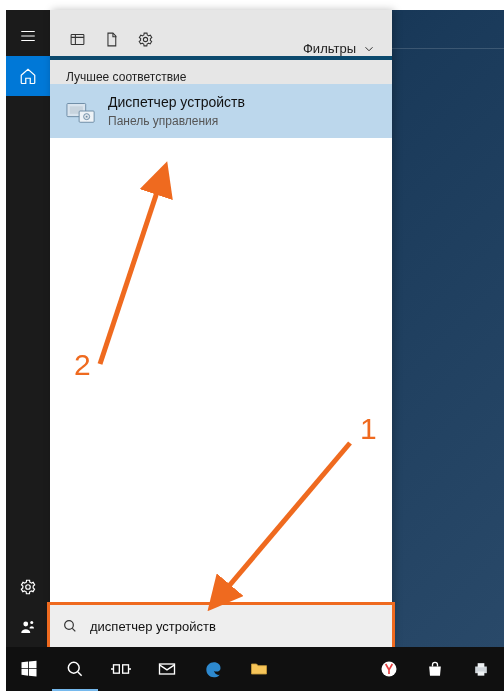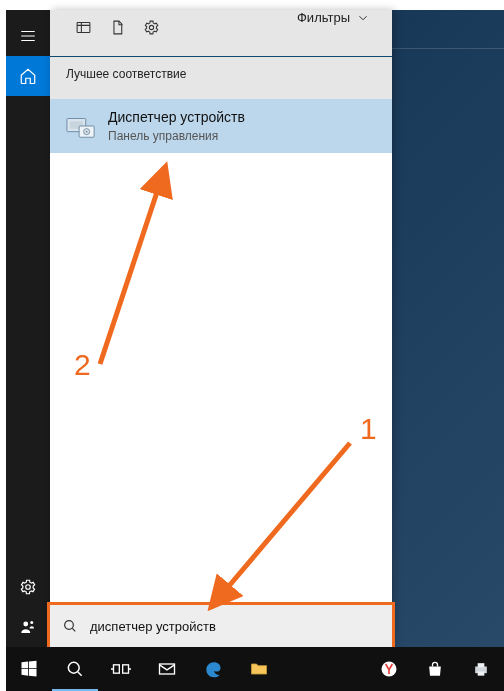--- a/index.html
+++ b/index.html
@@ -10,26 +10,26 @@
   .crop-top{position:absolute;left:0;right:0;top:0;height:10px;background:#fff;}
   .crop-left{position:absolute;left:0;top:0;bottom:0;width:6px;background:#fff;}
   
   .leftbar{position:absolute;left:6px;top:10px;width:44px;bottom:44px;background:#1b1b1b;display:flex;flex-direction:column;align-items:center;padding-top:6px;}
   .lb-btn{width:44px;height:40px;display:flex;align-items:center;justify-content:center;color:#fff;}
   .lb-btn svg{width:18px;height:18px;stroke:#fff;fill:none;stroke-width:1.6;}
   .lb-home{background:#0078d7;}
   .lb-spacer{flex:1;}
   
   .panel{position:absolute;left:50px;top:10px;width:342px;bottom:44px;background:#e6e6e6;display:flex;flex-direction:column;box-shadow:2px 0 8px rgba(0,0,0,.25);}
-  .panel-top{height:46px;display:flex;align-items:flex-start;padding:0 16px;background:#e6e6e6;border-bottom:1px solid #0c4a6e;}
+  .panel-top{height:46px;display:flex;align-items:flex-end;padding:0 10px;background:#e6e6e6;border-bottom:4px solid #0c4a6e;}
   .top-icon{width:34px;height:34px;display:flex;align-items:center;justify-content:center;color:#333;}
   .top-icon svg{width:17px;height:17px;stroke:#333;fill:none;stroke-width:1.5;}
   .filters{margin-left:auto;display:flex;align-items:center;gap:6px;color:#222;cursor:pointer;padding:0 6px;}
   .filters svg{width:14px;height:14px;stroke:#222;fill:none;stroke-width:1.6;}
-  .section-label{padding:10px 16px 18px;color:#222;background:#e6e6e6;font-size:12px;}
+  .section-label{padding:10px 16px 0;color:#222;background:#e6e6e6;font-size:12px;}
   .result{display:flex;align-items:center;gap:12px;padding:10px 16px;background:#bcd7ec;cursor:pointer;}
   .result-icon{width:30px;height:28px;flex:none;}
   .result-text .t1{font-size:14px;color:#111;}
   .result-text .t2{font-size:12px;color:#555;margin-top:4px;}
   .panel-body{flex:1;background:#fff;}
   .search-field{height:42px;background:#eee;display:flex;align-items:center;padding:0 12px;gap:10px;border:3px solid #ef6a1f;margin:-3px;}
   .search-field svg{width:16px;height:16px;stroke:#333;fill:none;stroke-width:1.8;}
   .search-input{border:none;outline:none;background:transparent;font:inherit;flex:1;color:#111;}
   
   .taskbar{position:absolute;left:6px;right:0;bottom:0;height:44px;background:#101010;display:flex;align-items:center;}

